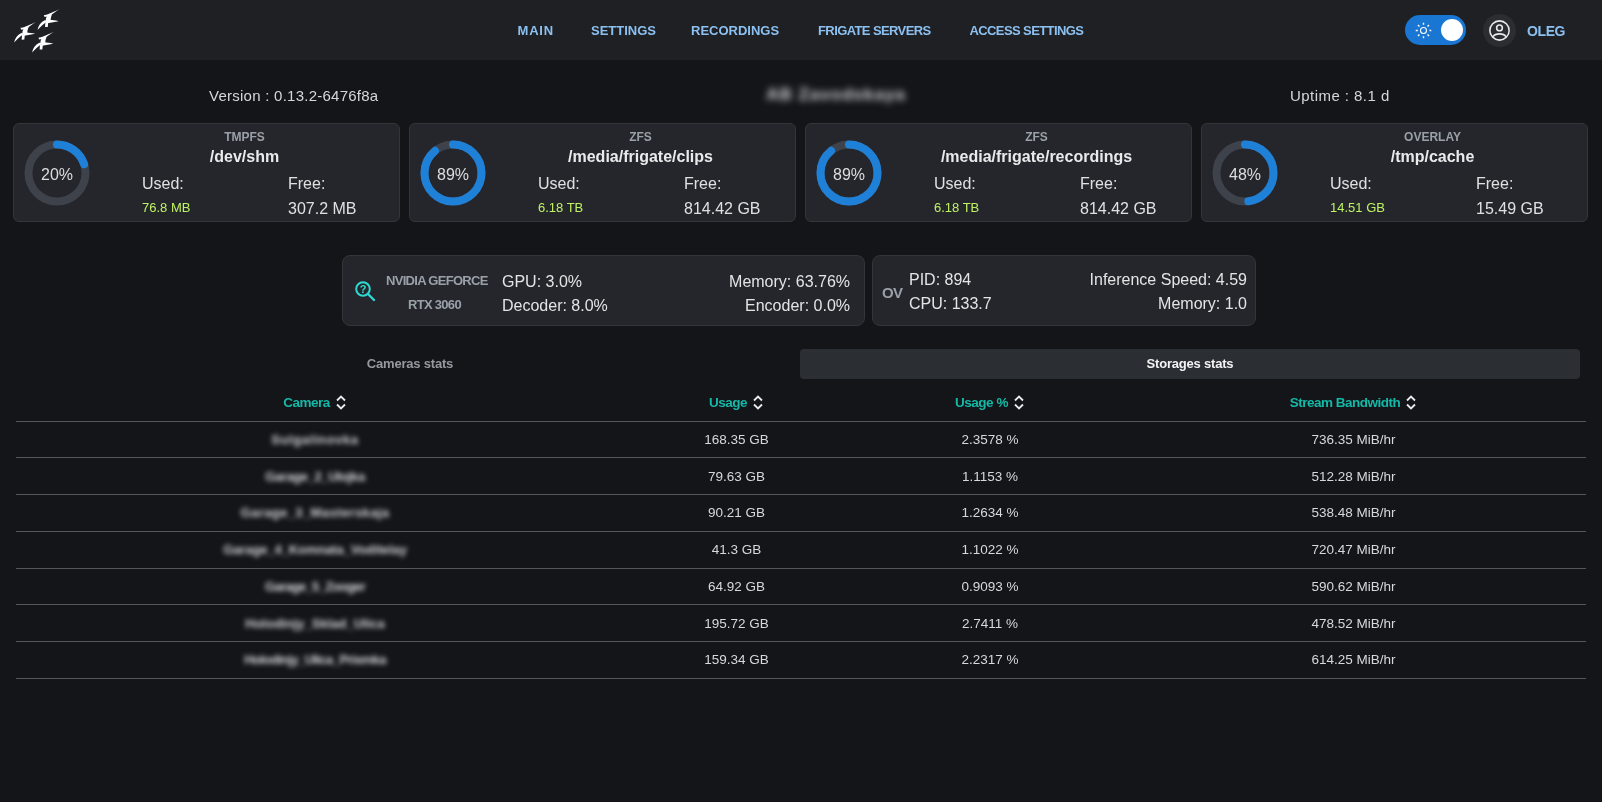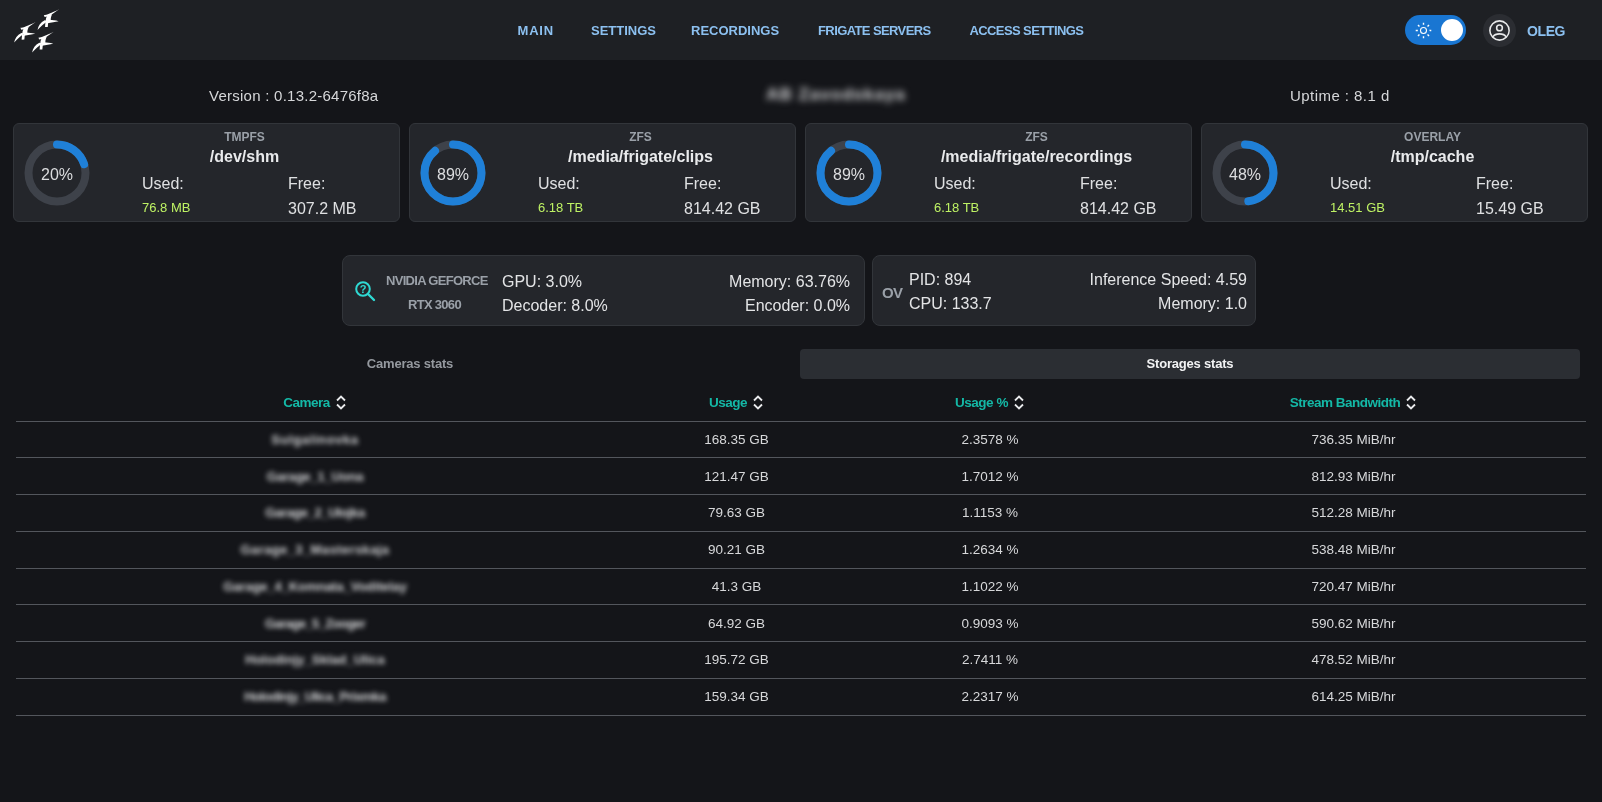--- a/index.html
+++ b/index.html
@@ -203,26 +203,20 @@
     </tr>
   </thead>
   <tbody>
     <tr>
         <td><span class="cam" style="letter-spacing:0.6px;">Sulgalinovka</span></td>
         <td>168.35 GB</td>
         <td>2.3578 %</td>
         <td>736.35 MiB/hr</td>
       </tr>
     <tr>
-        <td><span class="cam" style="letter-spacing:-0.2px;">Garage_1_Uona</span></td>
-        <td>121.47 GB</td>
-        <td>1.7012 %</td>
-        <td>812.93 MiB/hr</td>
-      </tr>
-    <tr>
         <td><span class="cam" style="letter-spacing:-0.4px;">Garage_2_Ulojka</span></td>
         <td>79.63 GB</td>
         <td>1.1153 %</td>
         <td>512.28 MiB/hr</td>
       </tr>
     <tr>
         <td><span class="cam" style="letter-spacing:0.4px;">Garage_3_Masterskaja</span></td>
         <td>90.21 GB</td>
         <td>1.2634 %</td>
         <td>538.48 MiB/hr</td>

